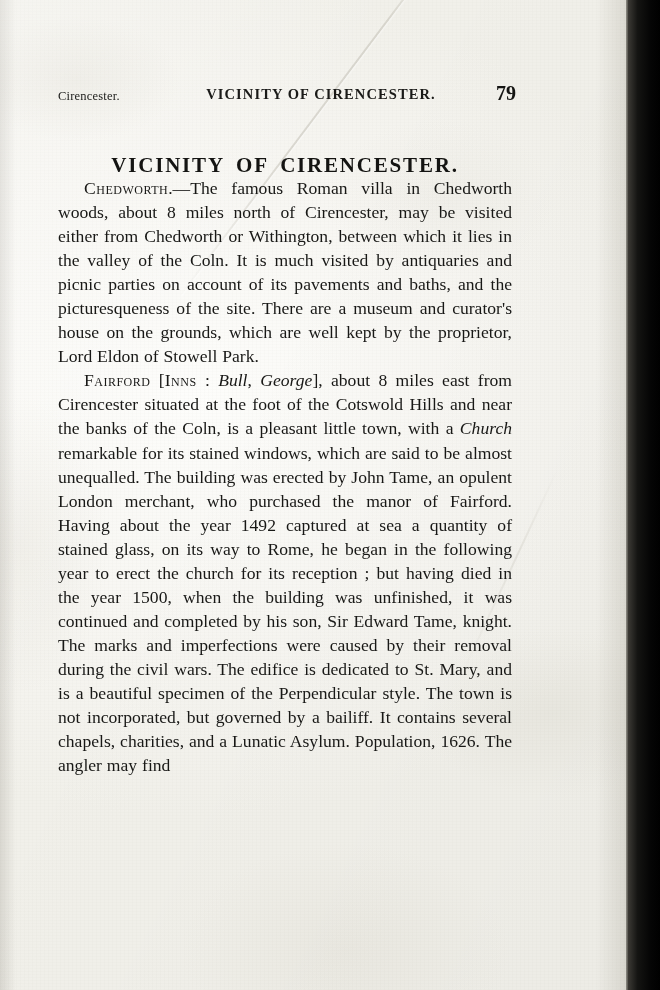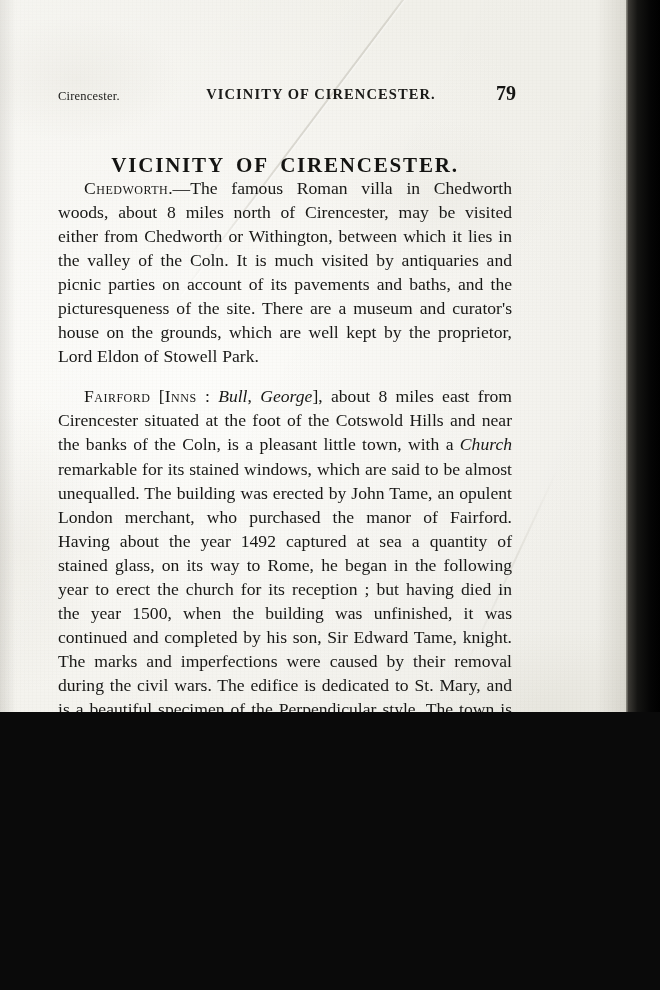--- a/index.html
+++ b/index.html
@@ -10,21 +10,21 @@
   body {
     width: 660px;
     height: 990px;
     overflow: hidden;
     font-family: "Liberation Serif", "DejaVu Serif", serif;
   }
 
   #page {
     position: relative;
     width: 660px;
-    height: 712px;
+    height: 990px;
     overflow: hidden;
     background: #1a1a1a;
   }
 
   
   .paper {
     position: absolute;
     left: 0; top: 0;
     width: 628px;
     height: 990px;
@@ -181,21 +181,21 @@
     margin: 0;
     text-indent: 26px;
     text-align: justify;
     text-align-last: left;
     font-size: 17.6px;
     line-height: 24.05px;
     color: #181816;
     word-spacing: .5px;
     -webkit-font-smoothing: antialiased;
   }
-  p.para + p.para { margin-top: 16px; }
+  p.para + p.para { margin-top: 0; }
 
   .sc {
     font-variant: small-caps;
     letter-spacing: .5px;
   }
   .it { font-style: italic; }
 
   
   .sheen {
     position: absolute;

